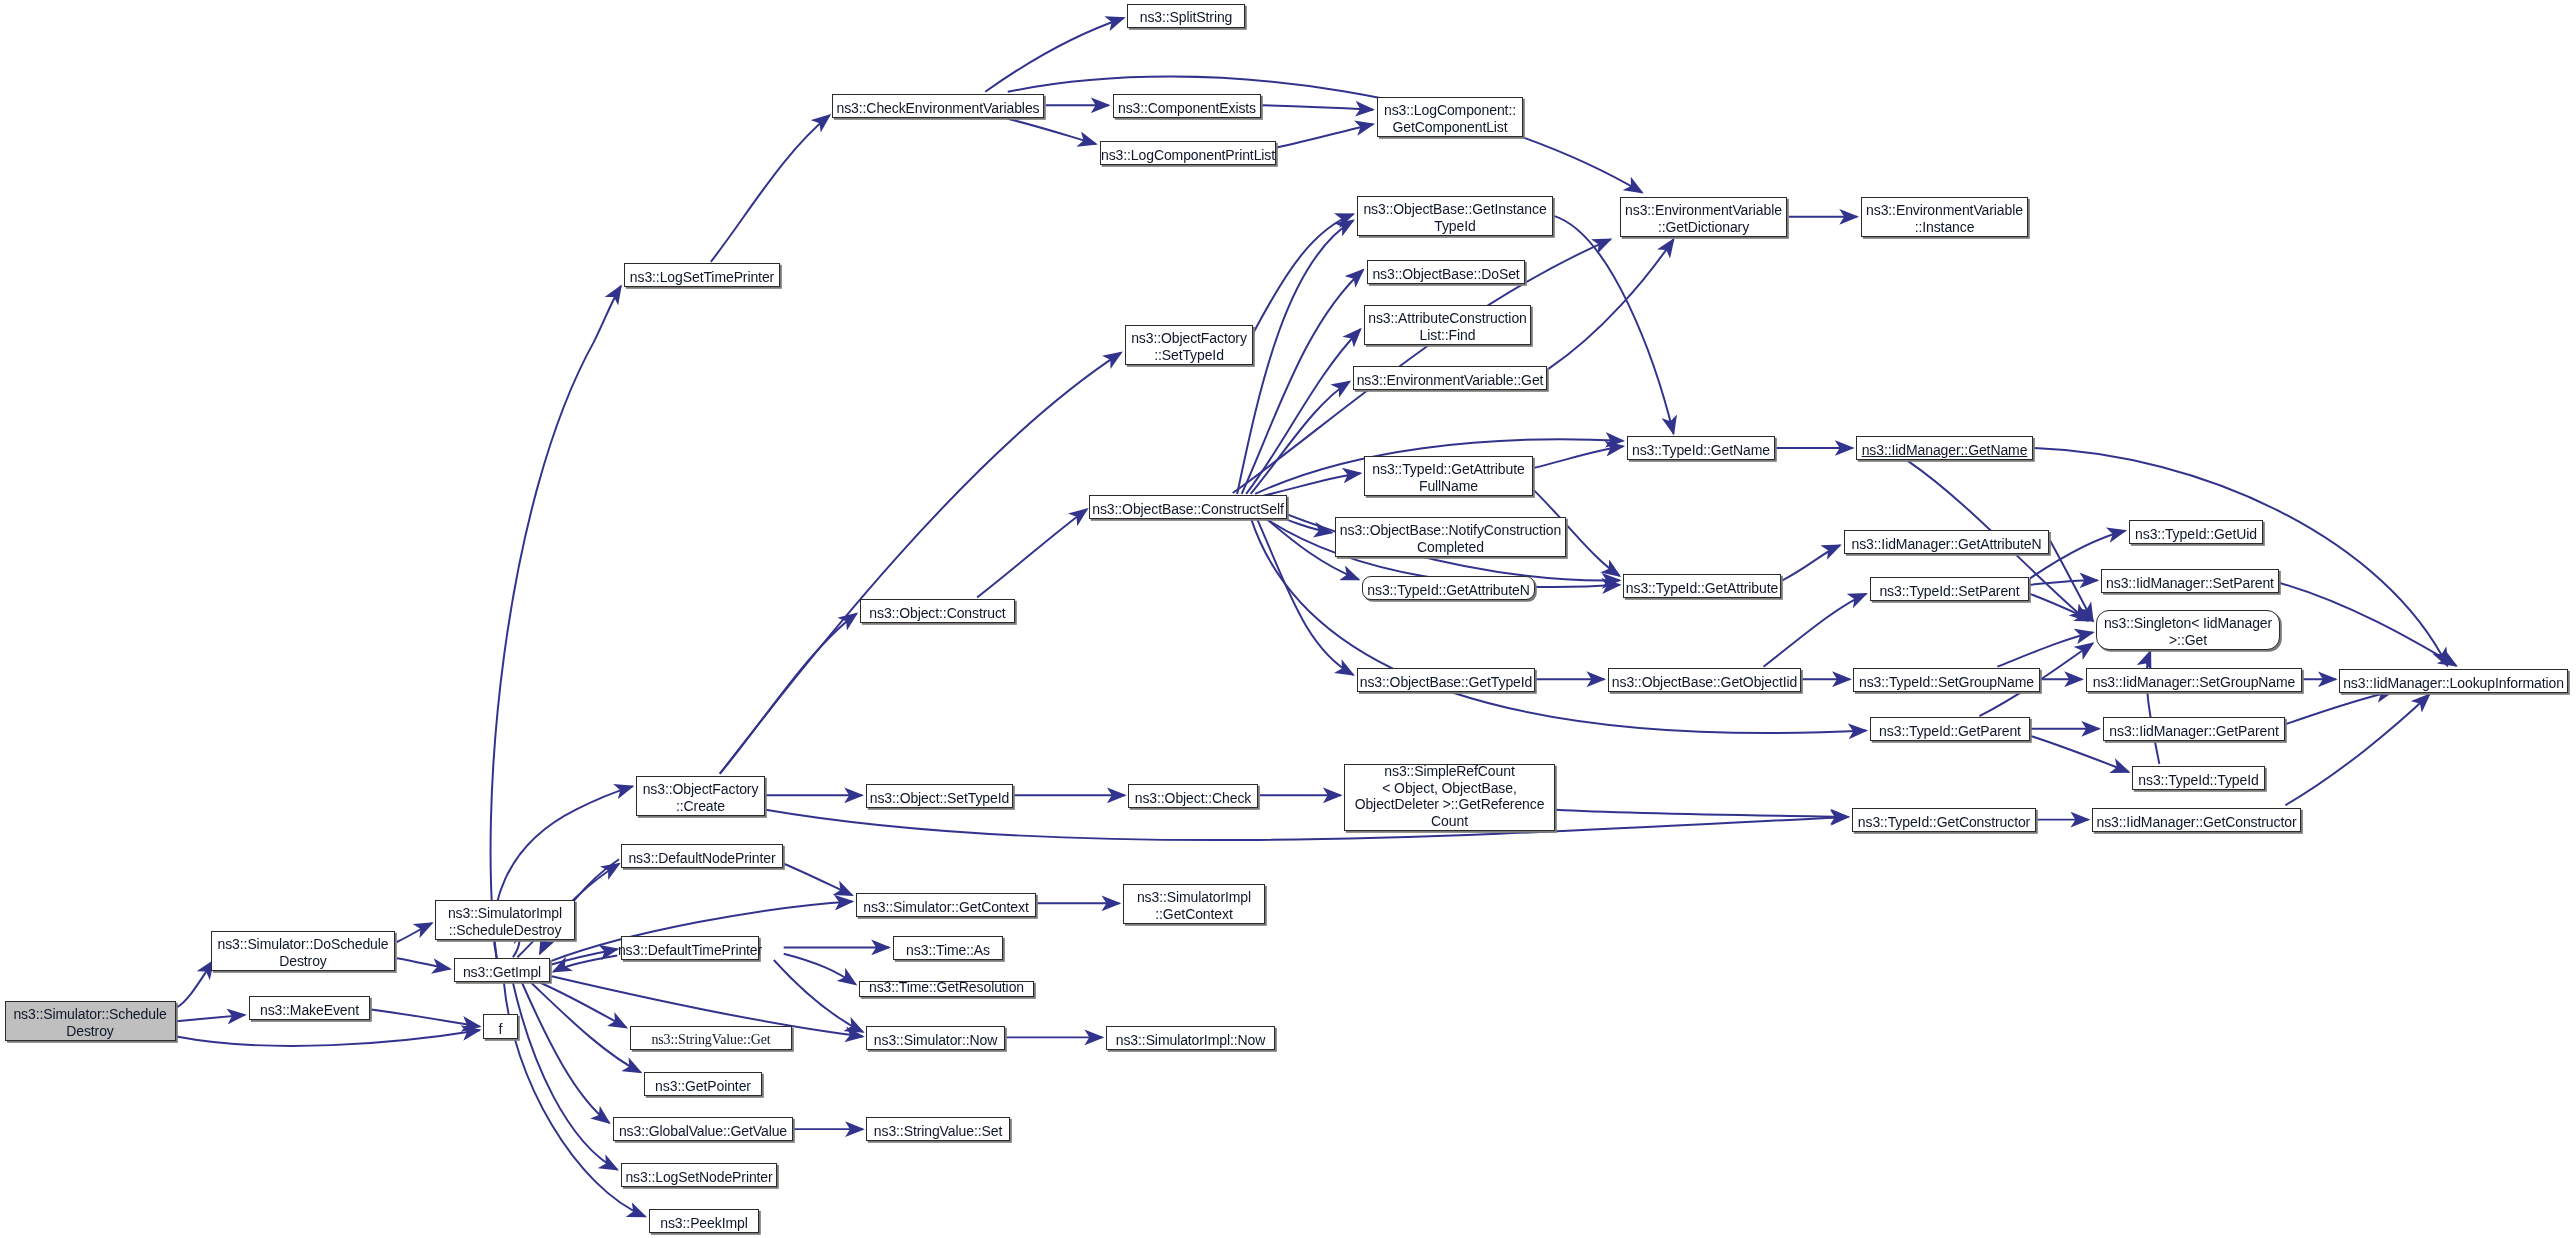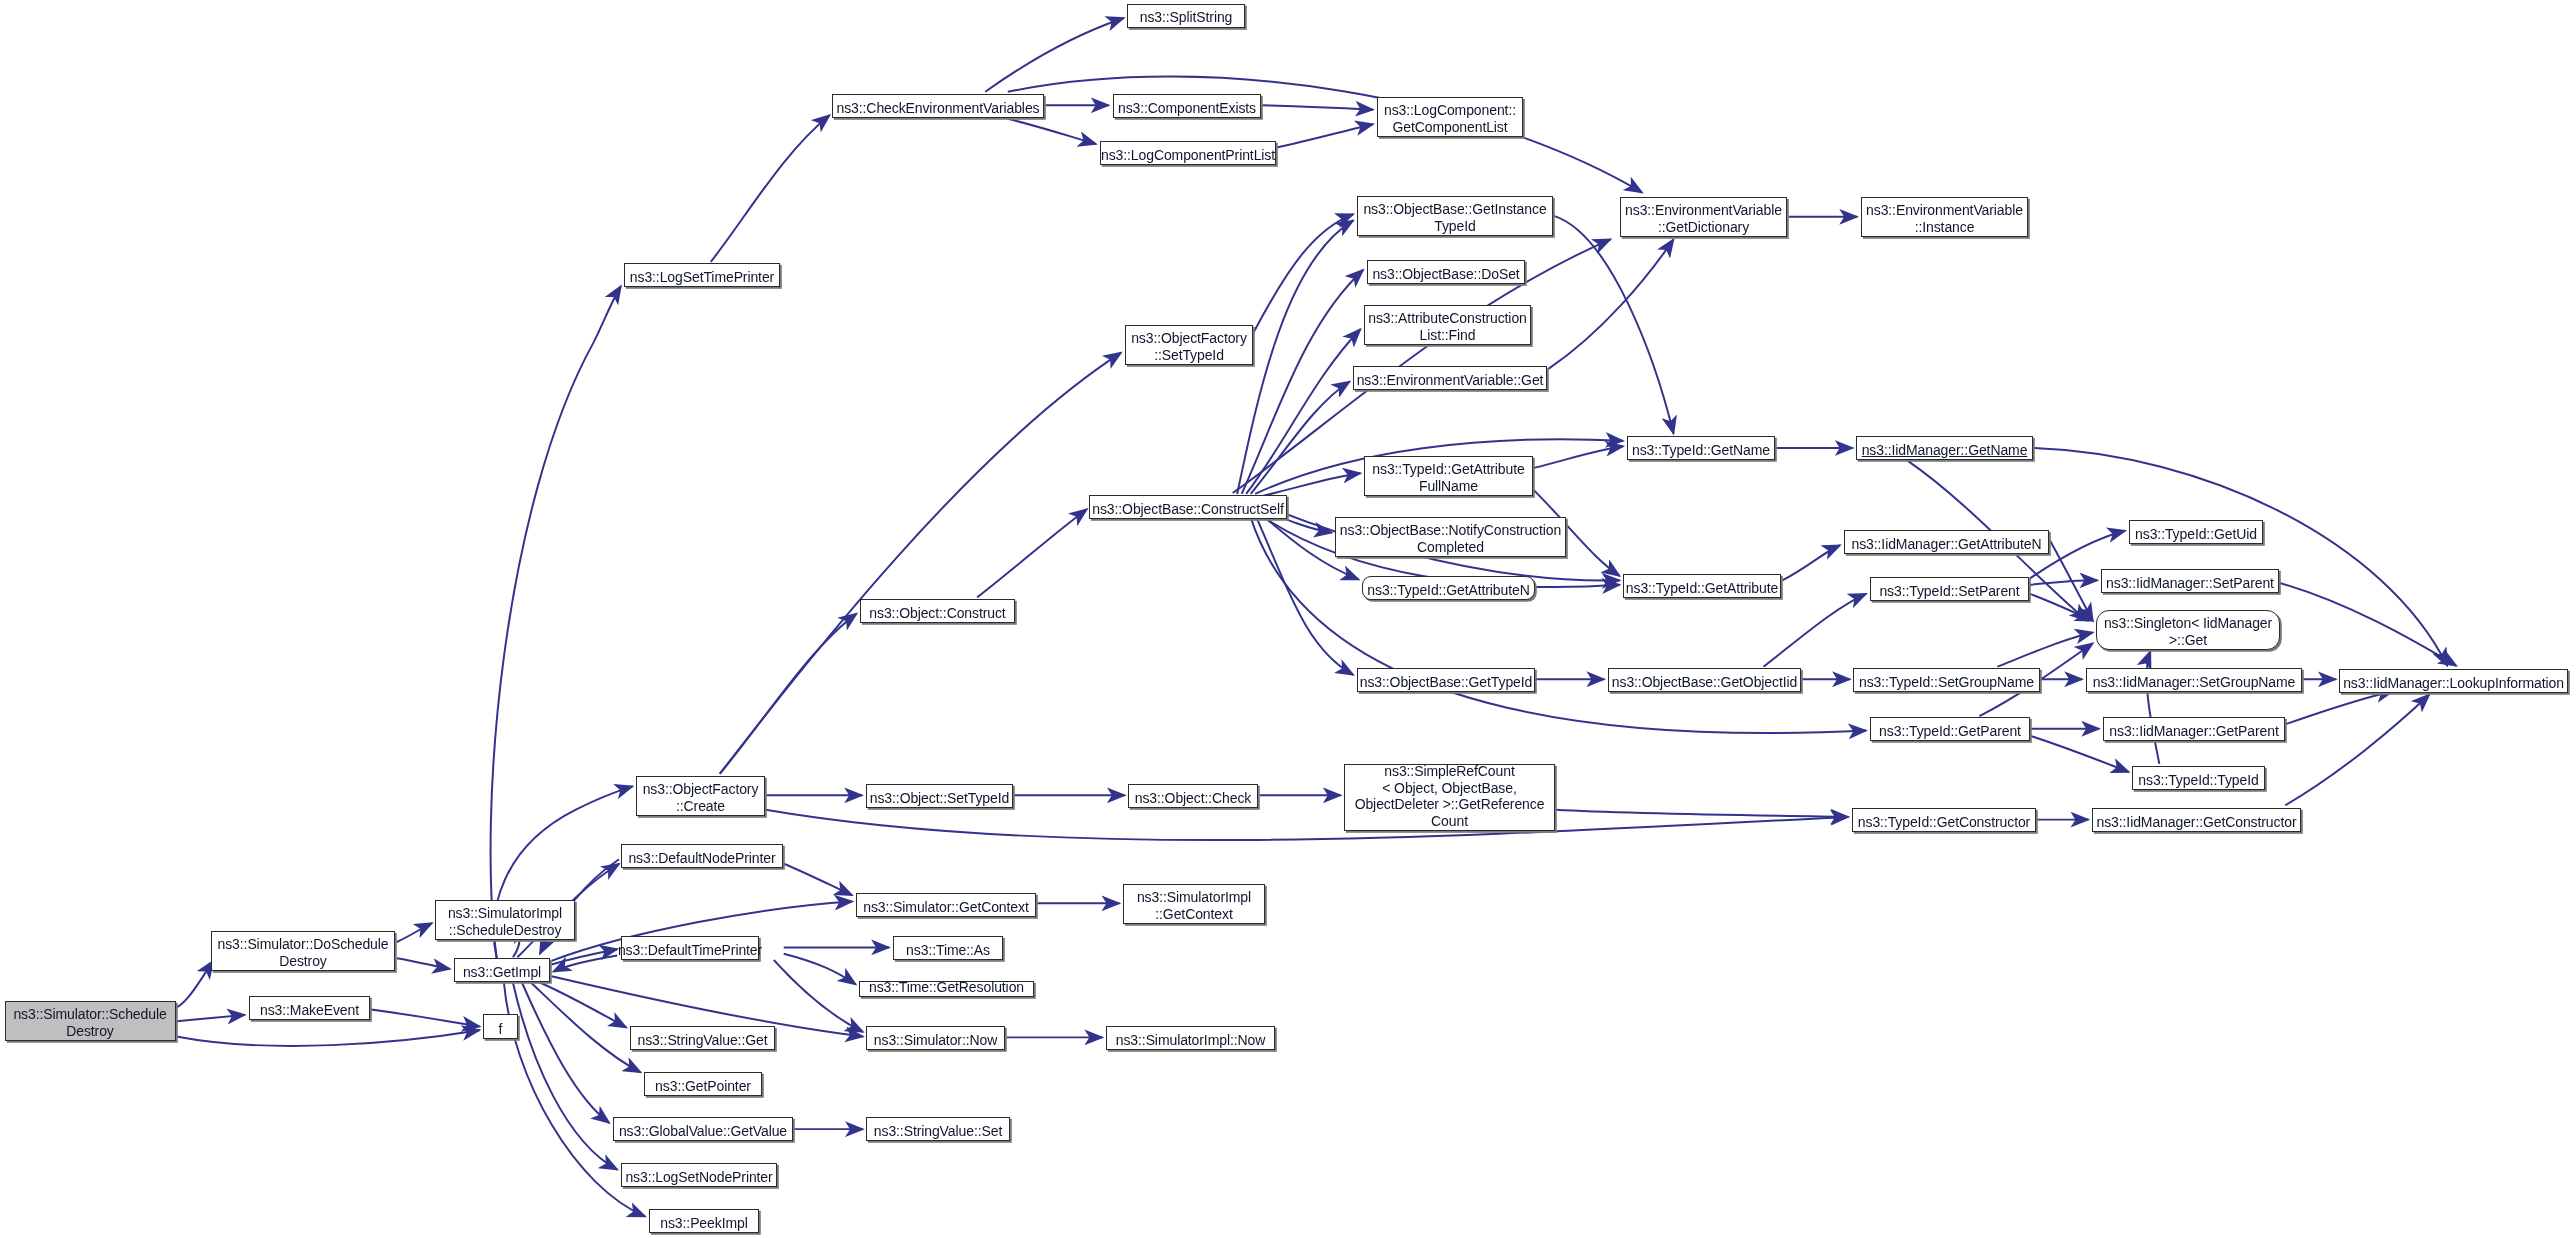--- a/index.html
+++ b/index.html
@@ -214,21 +214,21 @@
 Count</span></div>
       <div class="node shadow" style="left: 621px; top: 844px; width: 162px; height: 24px;"><span class="lbl">ns3::DefaultNodePrinter</span></div>
       <div class="node shadow" style="left: 856px; top: 893px; width: 180px; height: 24px;"><span class="lbl">ns3::Simulator::GetContext</span></div>
       <div class="node shadow" style="left: 1123px; top: 884px; width: 142px; height: 40px;"><span class="lbl">ns3::SimulatorImpl
 ::GetContext</span></div>
       <div class="node shadow" style="left: 621px; top: 936px; width: 138px; height: 24px;"><span class="lbl">ns3::DefaultTimePrinter</span></div>
       <div class="node shadow" style="left: 893px; top: 936px; width: 110px; height: 24px;"><span class="lbl">ns3::Time::As</span></div>
       <div class="node shadow" style="left: 859px; top: 981px; width: 175px; height: 16px;"><span class="lbl">ns3::Time::GetResolution</span></div>
       <div class="node shadow" style="left: 866px; top: 1026px; width: 139px; height: 24px;"><span class="lbl">ns3::Simulator::Now</span></div>
       <div class="node shadow" style="left: 1106px; top: 1026px; width: 169px; height: 24px;"><span class="lbl">ns3::SimulatorImpl::Now</span></div>
-      <div class="node shadow" style="left: 630px; top: 1026px; width: 145px; height: 24px;"><span class="lbl">ns3::StringValue::Get</span></div>
+      <div class="node shadow" style="left: 630px; top: 1026px; width: 162px; height: 24px; font-family: Liberation Serif, serif;"><span class="lbl">ns3::StringValue::Get</span></div>
       <div class="node shadow" style="left: 644px; top: 1072px; width: 118px; height: 24px;"><span class="lbl">ns3::GetPointer</span></div>
       <div class="node shadow" style="left: 613px; top: 1117px; width: 180px; height: 24px;"><span class="lbl">ns3::GlobalValue::GetValue</span></div>
       <div class="node shadow" style="left: 866px; top: 1117px; width: 144px; height: 24px;"><span class="lbl">ns3::StringValue::Set</span></div>
       <div class="node shadow" style="left: 621px; top: 1163px; width: 156px; height: 24px;"><span class="lbl">ns3::LogSetNodePrinter</span></div>
       <div class="node shadow" style="left: 649px; top: 1209px; width: 110px; height: 24px;"><span class="lbl">ns3::PeekImpl</span></div>
     </div>
 </div>
 
 
 </body></html>

